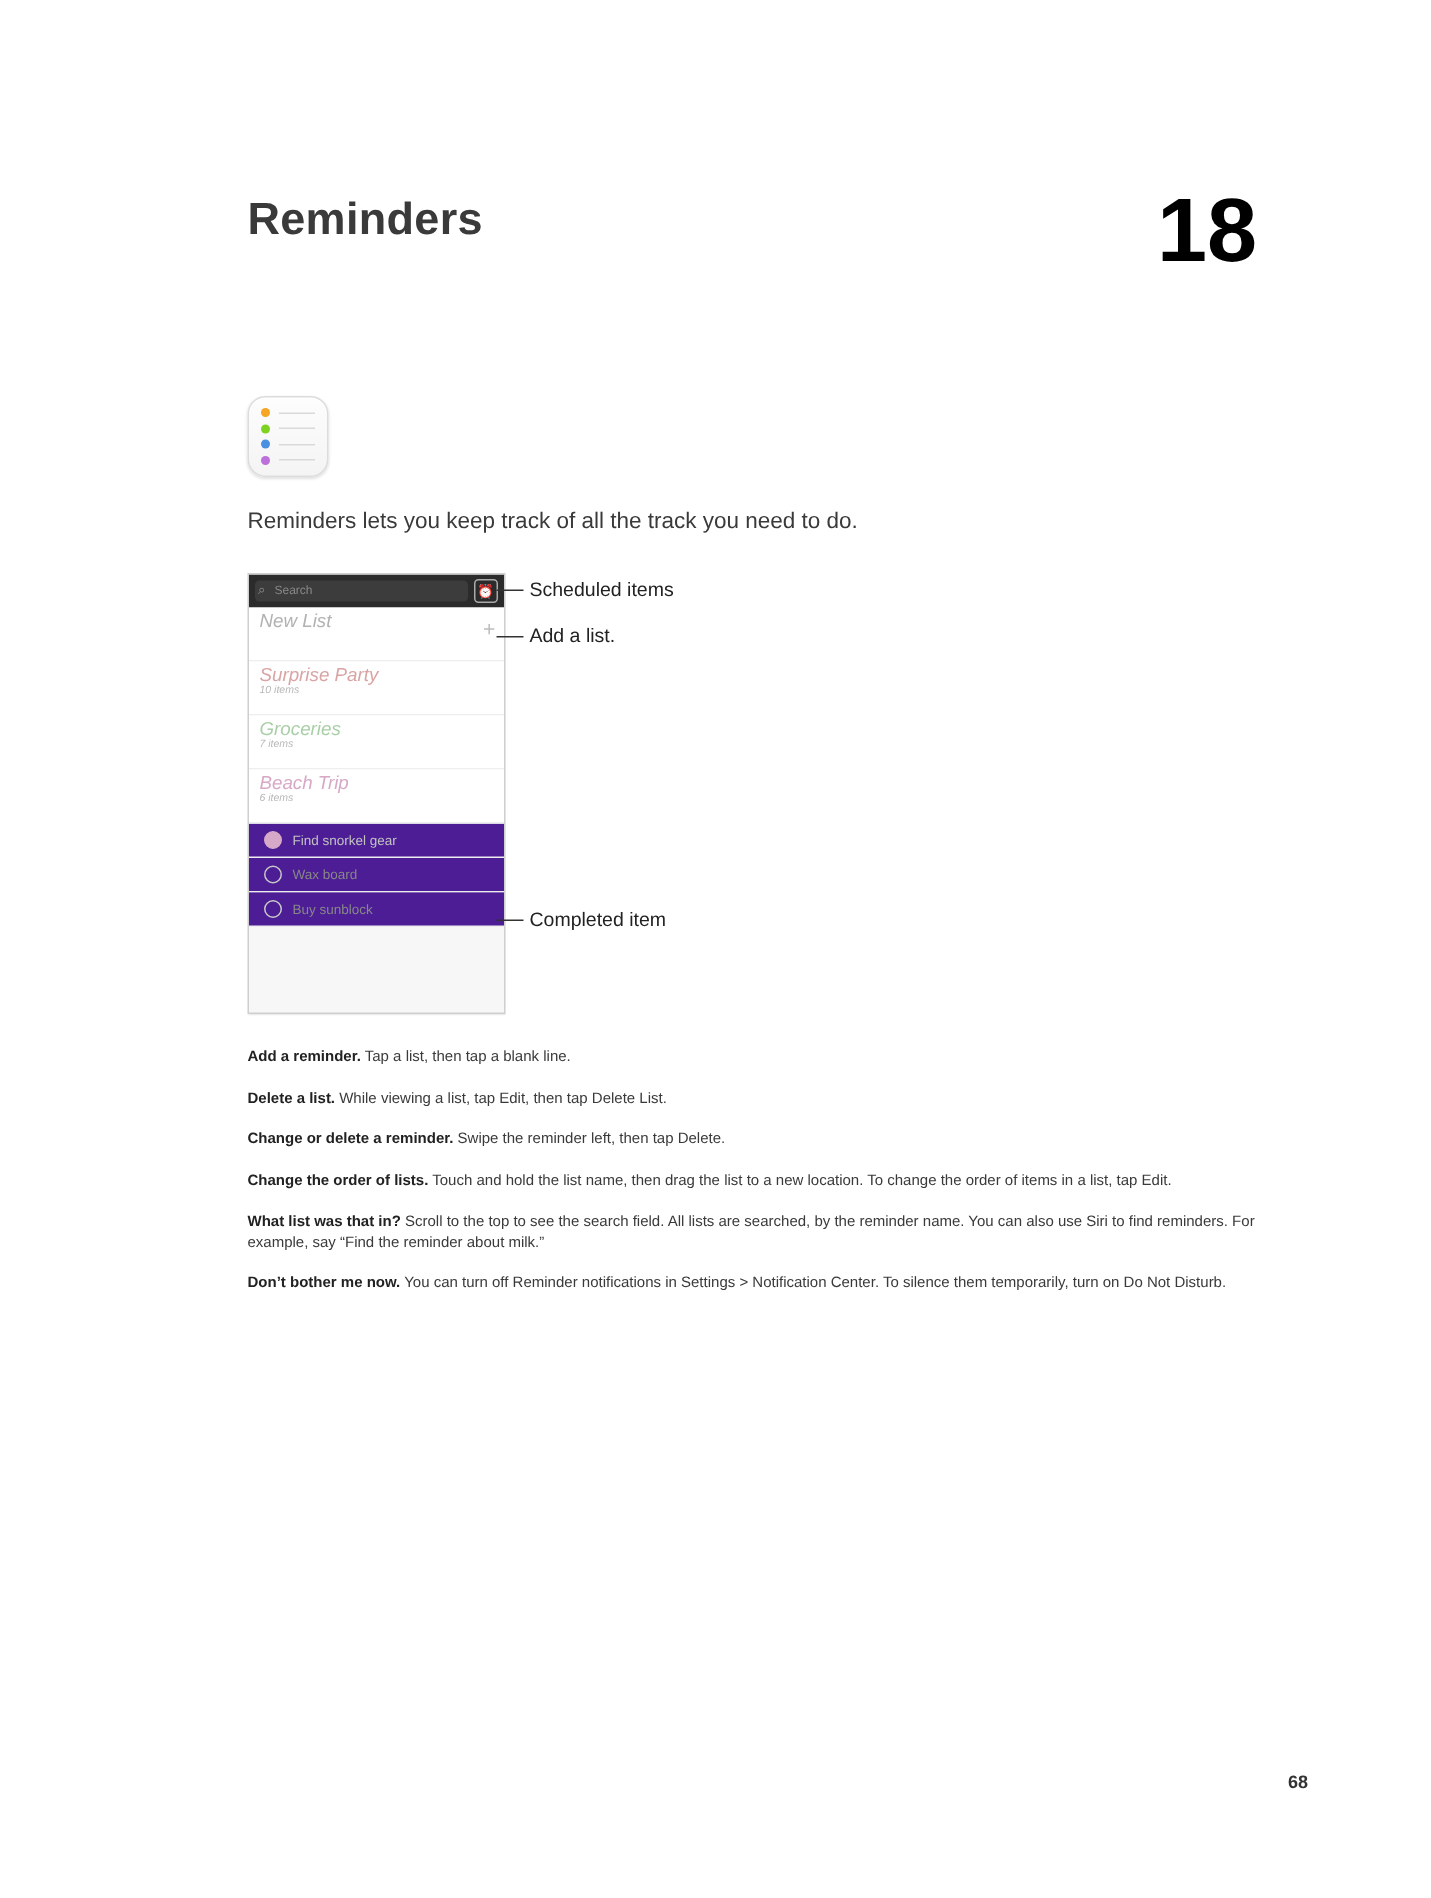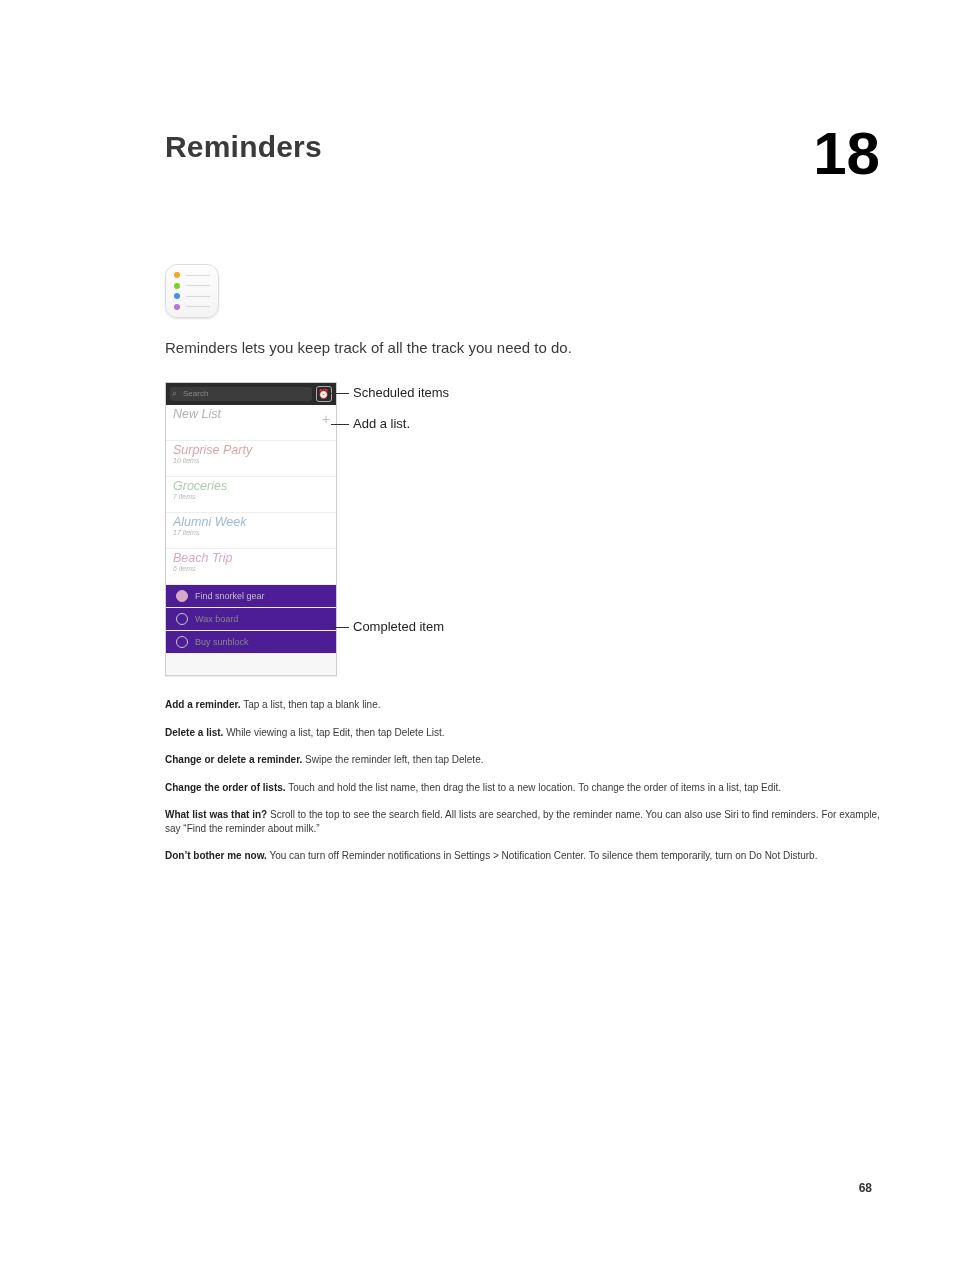--- a/index.html
+++ b/index.html
@@ -7,21 +7,21 @@
     padding: 0;
     background: #fff;
     font-family: "Myriad Pro", "Segoe UI", "Helvetica Neue", Arial, sans-serif;
     color: #222;
   }
   .page {
     width: 954px;
     height: 1265px;
     position: relative;
     box-sizing: border-box;
-    padding: 130px 74px 0 165px;
+    padding: 130px 116px 0 165px;
   }
   .heading-row {
     display: flex;
     justify-content: space-between;
     align-items: flex-start;
   }
   .chapter-title {
     font-size: 30px;
     font-weight: 600;
     color: #3a3a3a;
@@ -249,24 +249,20 @@
 
       <div class="ps-row">
         <div class="ps-title c-red">Surprise Party</div>
         <div class="ps-sub">10 items</div>
       </div>
       <div class="ps-row">
         <div class="ps-title c-green">Groceries</div>
         <div class="ps-sub">7 items</div>
       </div>
       <div class="ps-row">
-        <div class="ps-title c-blue">Alumni Week</div>
-        <div class="ps-sub">17 items</div>
-      </div>
-      <div class="ps-row">
         <div class="ps-title c-pink">Beach Trip</div>
         <div class="ps-sub">6 items</div>
       </div>
 
       <div class="ps-item done">
         <div class="circ"></div>
         <span>Find snorkel gear</span>
       </div>
       <div class="ps-item">
         <div class="circ"></div>
@@ -279,21 +275,21 @@
     </div>
 
     <div class="callout" style="left:188px; top:3px;">
       <div class="lead" style="left:-22px; top:8px; width:18px;"></div>
       <span>Scheduled items</span>
     </div>
     <div class="callout" style="left:188px; top:34px;">
       <div class="lead" style="left:-22px; top:8px; width:18px;"></div>
       <span>Add a list.</span>
     </div>
-    <div class="callout" style="left:188px; top:237px;">
+    <div class="callout" style="left:188px; top:223px;">
       <div class="lead" style="left:-22px; top:8px; width:18px;"></div>
       <span>Completed item</span>
     </div>
   </div>
 
   <div class="body-text">
     <p><b>Add a reminder.</b><span> Tap a list, then tap a blank line.</span></p>
     <p><b>Delete a list.</b><span> While viewing a list, tap Edit, then tap Delete List.</span></p>
     <p><b>Change or delete a reminder.</b><span> Swipe the reminder left, then tap Delete.</span></p>
     <p><b>Change the order of lists.</b><span> Touch and hold the list name, then drag the list to a new location. To change the order of items in a list, tap Edit.</span></p>

